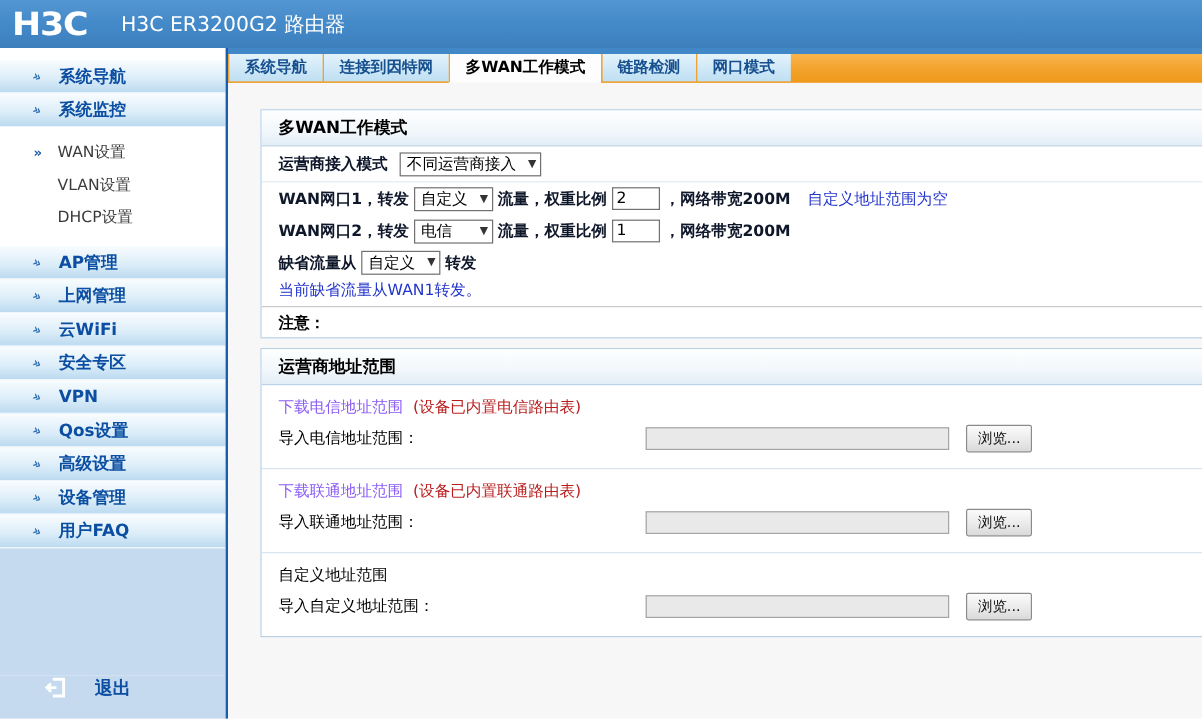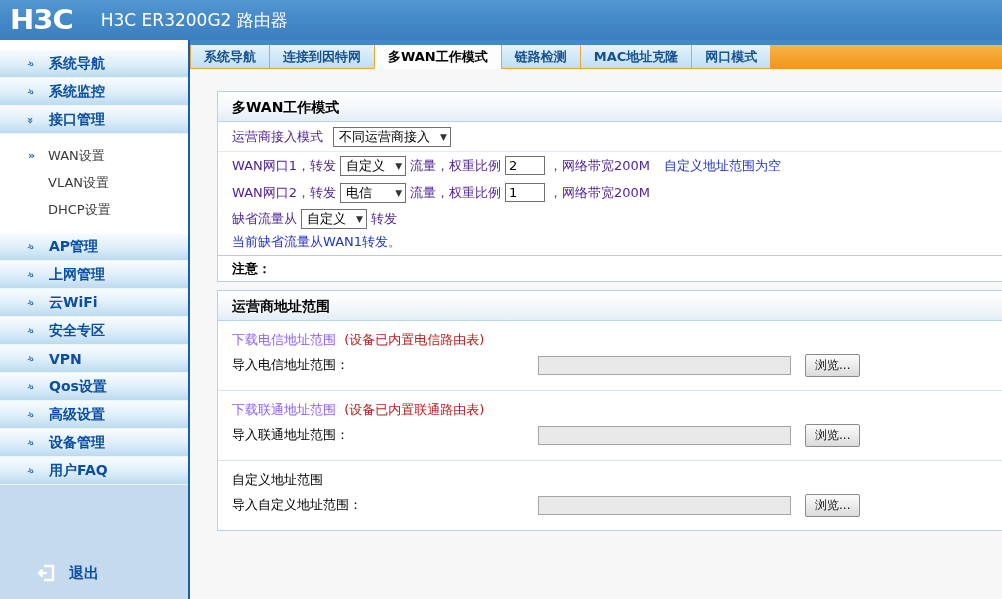--- a/index.html
+++ b/index.html
@@ -26,21 +26,21 @@
   .chev { color:#2f6fb3; font-size:11px; font-weight:bold; letter-spacing:-2px;
     width:26px; display:inline-block; text-align:center; transform:rotate(25deg); }
   .chev.down { transform:rotate(90deg); }
   .nav-label { padding-left:6px; }
   .submenu { background:#fff; padding:8px 0 10px; }
   .submenu-item { height:27px; line-height:27px; padding-left:48px; color:#3a3a3a;
     font-size:13px; cursor:pointer; position:relative; }
   .submenu-item .sub-arrow { position:absolute; left:28px; color:#1a5dab; font-size:11px;
     font-weight:bold; letter-spacing:-2px; }
   .side-fill { flex:1; background:#c5daef; }
-  .logout { background:#c5daef; display:flex; align-items:center; gap:13px;
+  .logout { background:#c5daef; display:flex; align-items:center; gap:23px;
     padding:0 0 16px 36px; color:#0b4ea2; font-weight:bold; font-size:15px; cursor:pointer; }
 
   
   .content { flex:1; border-left:2px solid #1a5dab; background:#f7f7f7;
     overflow:hidden; position:relative; }
   .tabstrip { display:flex; border-top:5px solid #4287c6; height:29px;
     background:linear-gradient(180deg,#f9b54e 0%,#f3a22b 55%,#ef981c 100%); }
   .tab { padding:0 13px; line-height:23px; height:24px; font-size:13px; font-weight:bold;
     color:#17508f; cursor:pointer; white-space:nowrap;
     background:linear-gradient(180deg,#e4f3fb 0%,#cfe8f7 55%,#bedff2 100%);
@@ -57,21 +57,21 @@
   .panel-header { height:30px; line-height:30px; padding-left:14px; font-weight:bold;
     font-size:14px; color:#000;
     background:linear-gradient(180deg,#feffff 0%,#f2f7fb 60%,#e2edf6 100%);
     border-bottom:1px solid #bcd2e8; }
   .prow { display:flex; align-items:center; padding-left:14px; white-space:nowrap; }
   .row-mode { height:30px; border-bottom:1px solid #e3eaf1; }
   .row-wan { height:27px; }
   .row-def { height:26px; }
   .row-cur { height:20px; color:#2233cc; }
   .row-note { height:26px; border-top:1px solid #c9c9c9; margin-top:3px; }
-  .lbl { color:#4c1d95; }
+  .lbl { color:#0f172a;font-weight:bold; }
   .gap-r { margin-right:6px; }
 
   .fakeselect { display:inline-flex; align-items:center; justify-content:space-between;
     background:#fff; border:1px solid #707070; height:20px; padding:0 3px 0 5px;
     margin:0 4px; cursor:pointer; }
   .fakeselect .arrow { font-size:9px; color:#333; margin-left:8px; }
   .sel-mode { width:118px; }
   .sel-small { width:66px; }
   .numinput { width:40px; height:19px; border:1px solid #707070; padding:0 3px;
     font-size:13px; font-family:inherit; margin:0 4px; }
@@ -113,24 +113,20 @@
     <div class="side-pad"></div>
 
     <div class="nav-item">
       <span class="chev">»</span>
       <span class="nav-label">系统导航</span>
     </div>
     <div class="nav-item">
       <span class="chev">»</span>
       <span class="nav-label">系统监控</span>
     </div>
-    <div class="nav-item">
-      <span class="chev down">»</span>
-      <span class="nav-label">接口管理</span>
-    </div>
 
     <div class="submenu">
       <div class="submenu-item">
         <span class="sub-arrow">»</span>
         <span>WAN设置</span>
       </div>
       <div class="submenu-item">
         <span>VLAN设置</span>
       </div>
       <div class="submenu-item">
@@ -186,21 +182,20 @@
     </div>
   </div>
 
   <div class="content">
 
     <div class="tabstrip">
       <div class="tab">系统导航</div>
       <div class="tab">连接到因特网</div>
       <div class="tab active">多WAN工作模式</div>
       <div class="tab">链路检测</div>
-      <div class="tab">MAC地址克隆</div>
       <div class="tab">网口模式</div>
       <div class="tab-fill"></div>
     </div>
 
     <div class="panel panel-1">
       <div class="panel-header">多WAN工作模式</div>
 
       <div class="prow row-mode">
         <span class="lbl gap-r">运营商接入模式</span>
         <span class="fakeselect sel-mode">

